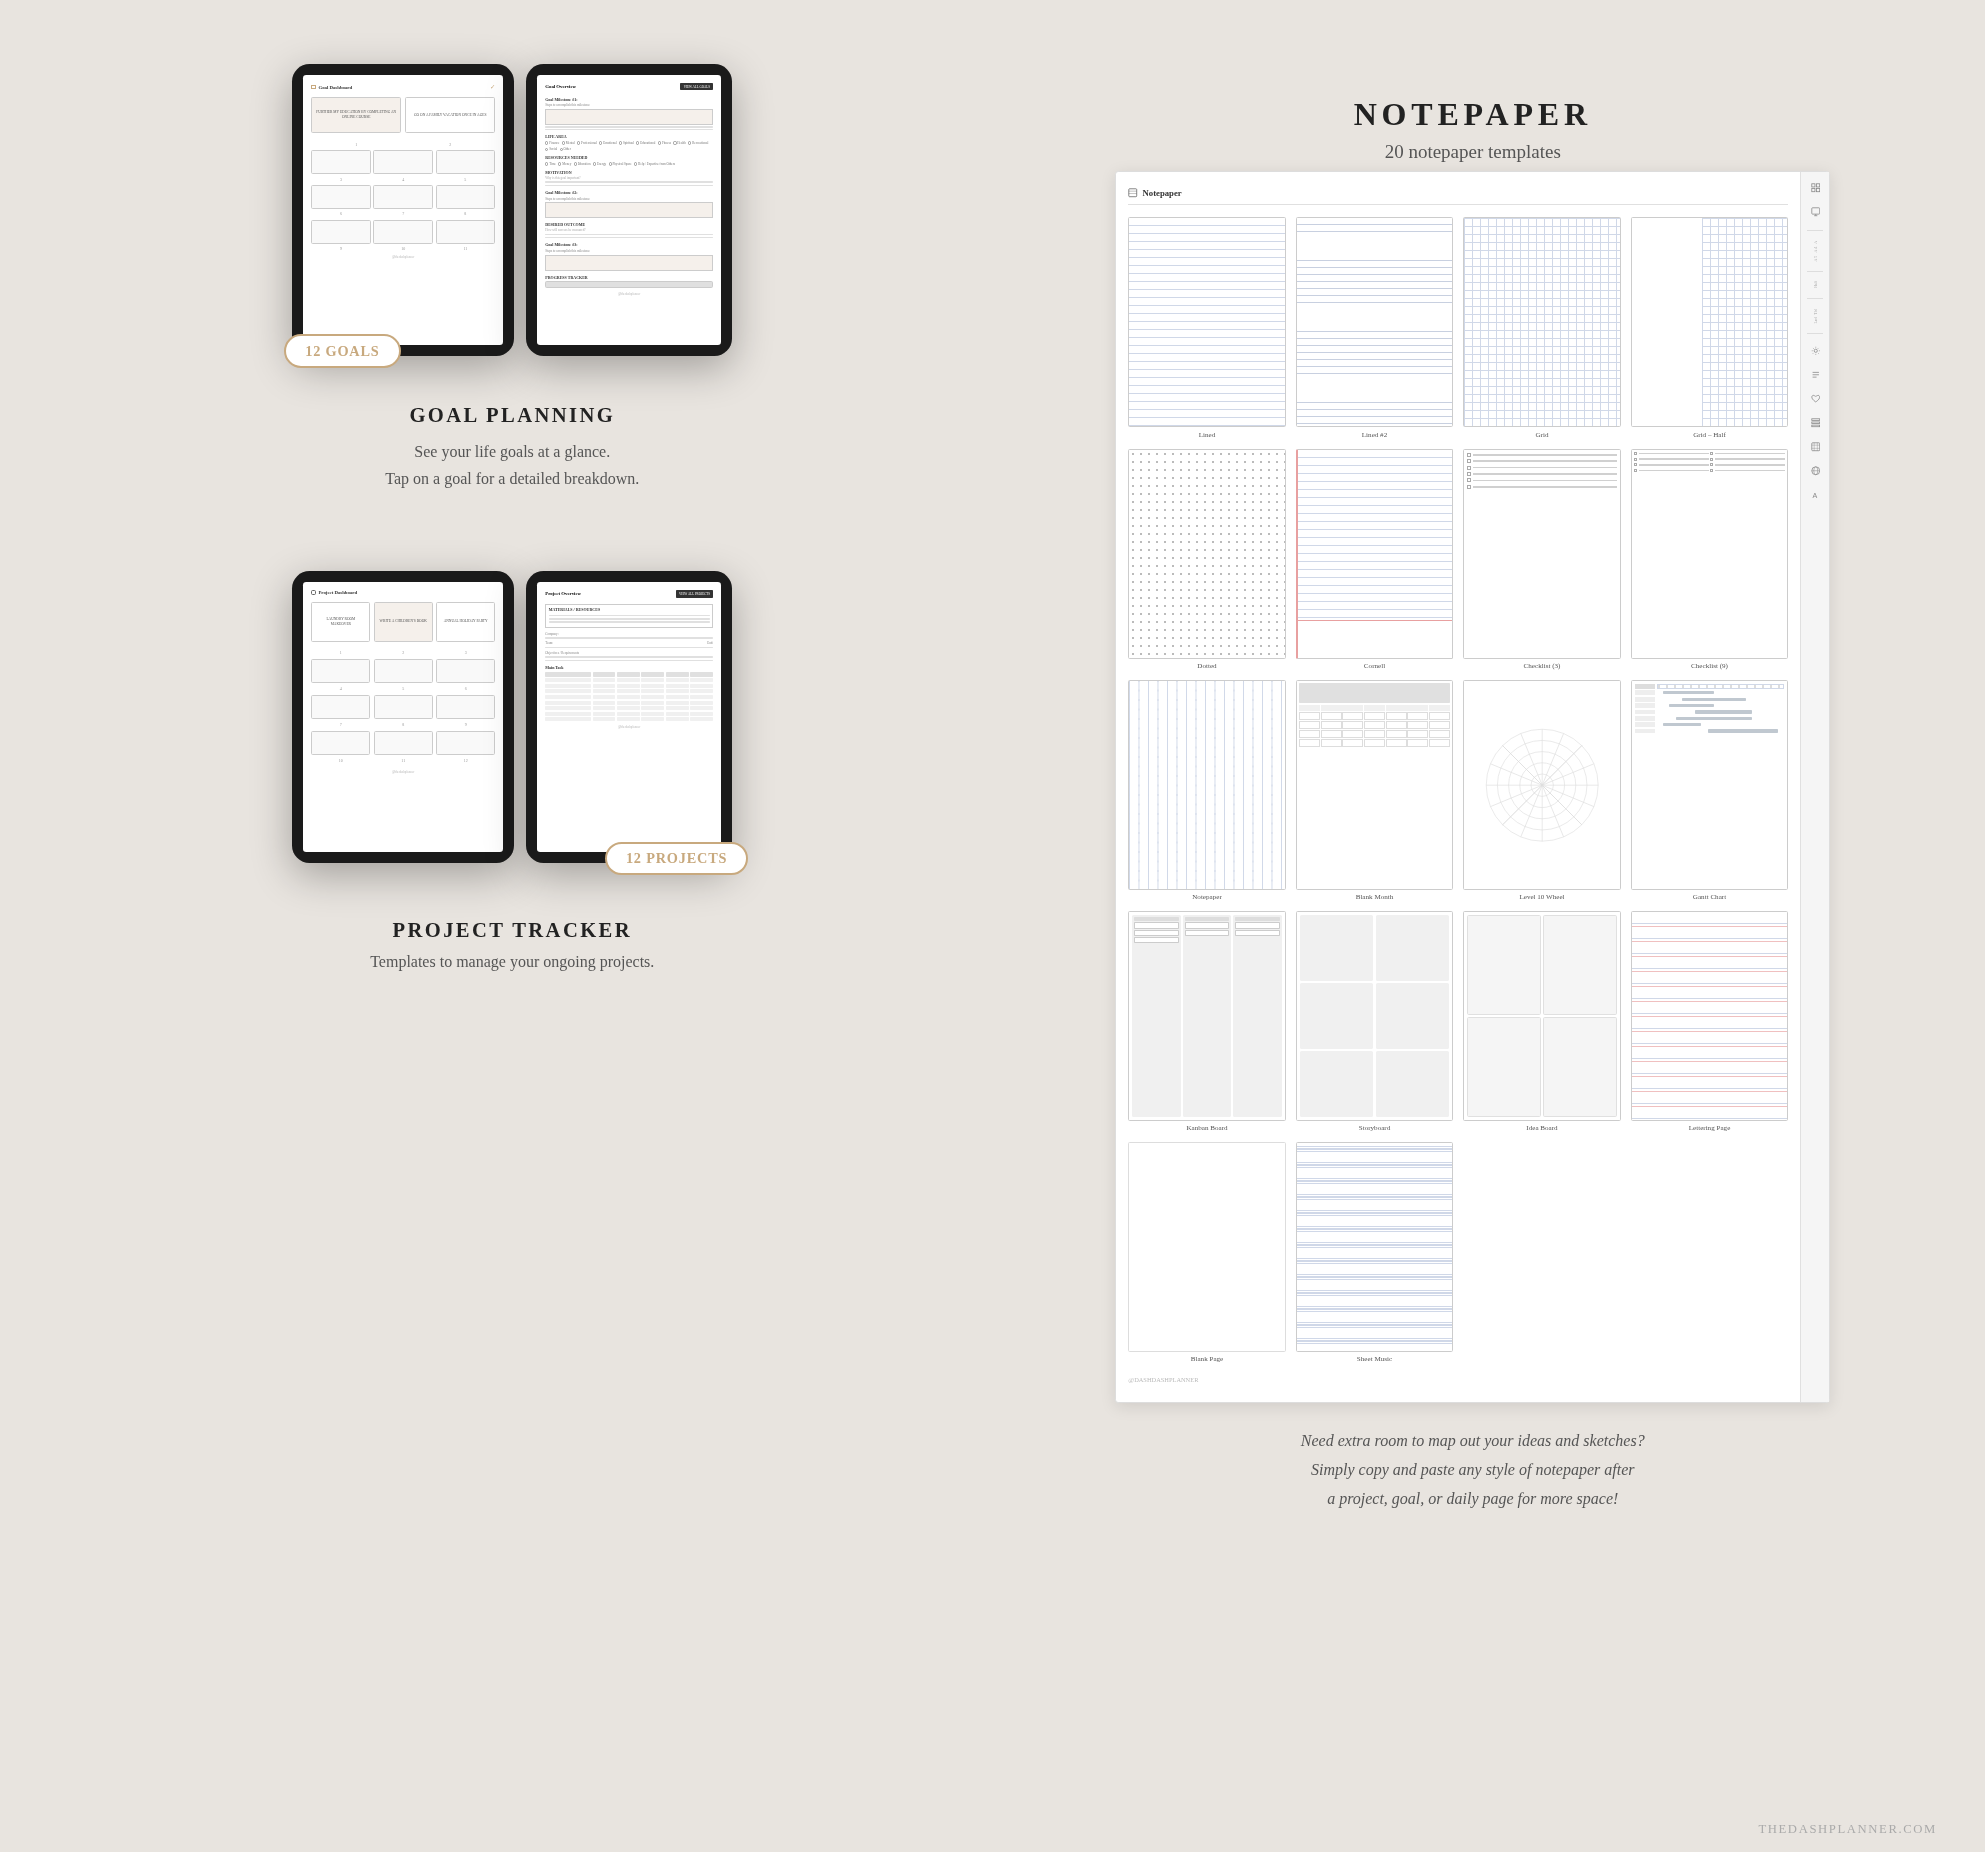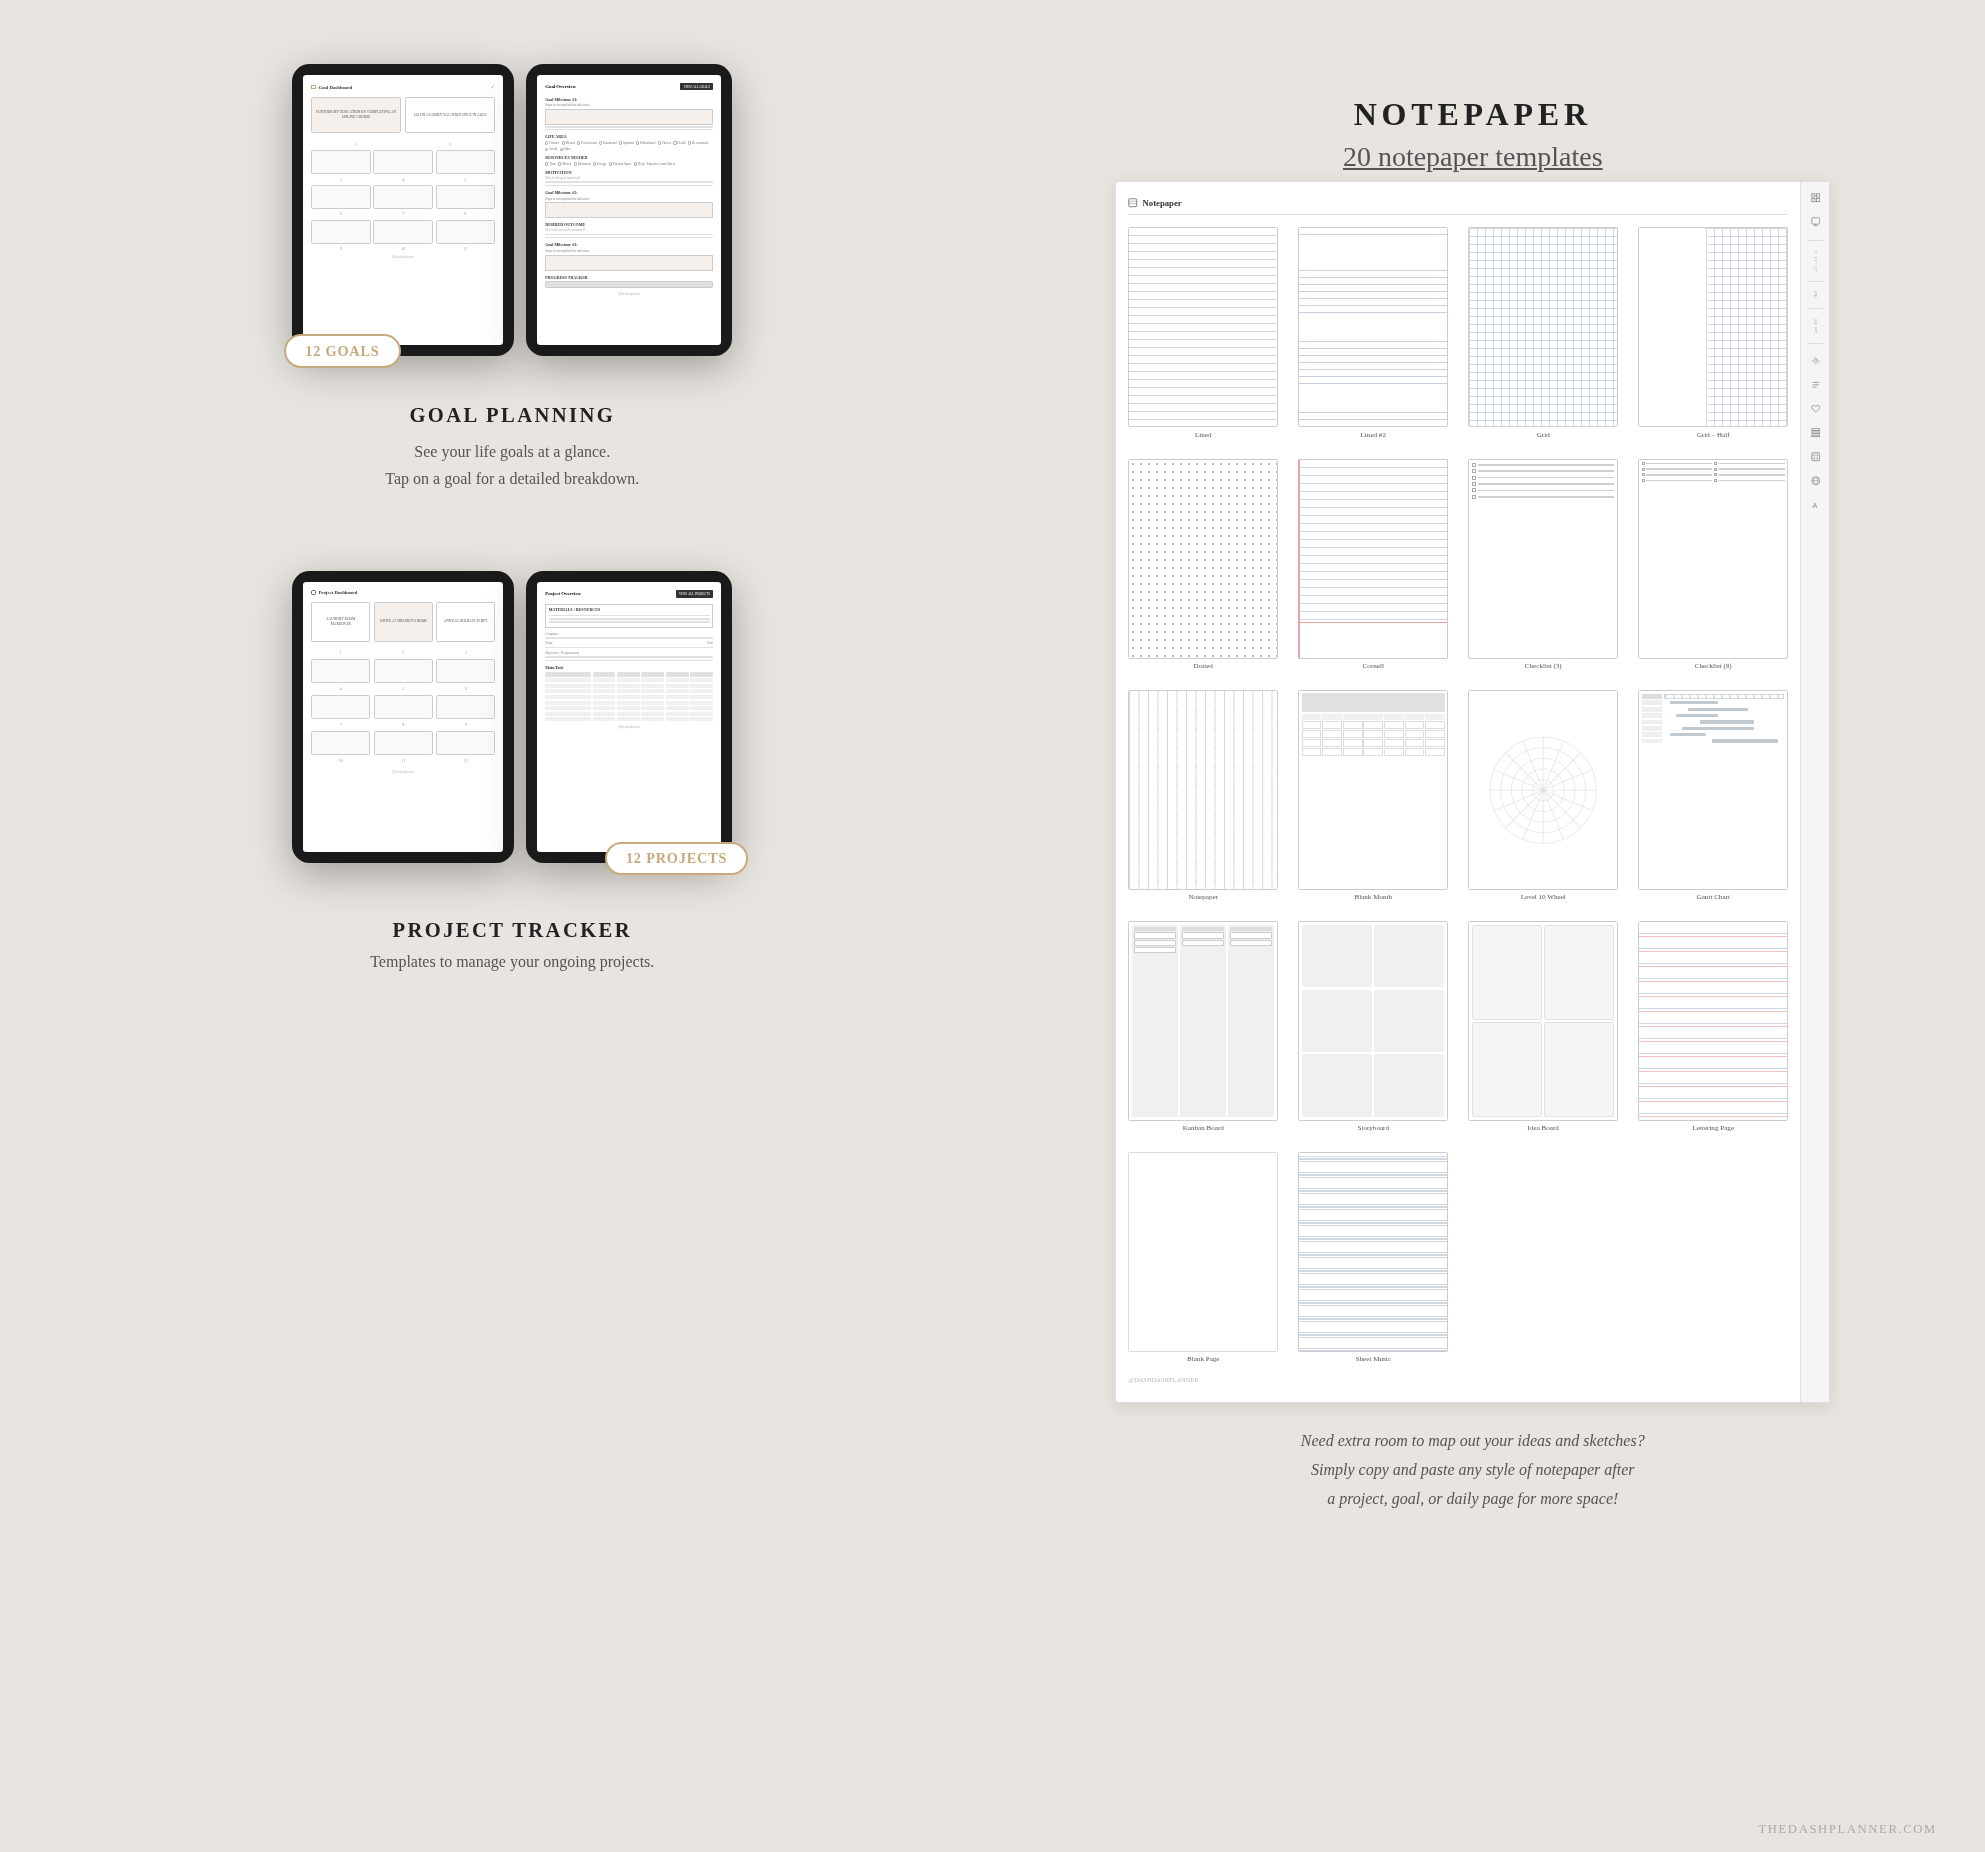--- a/index.html
+++ b/index.html
@@ -105,21 +105,21 @@
       display: flex;
       align-items: center;
       margin-bottom: 12px;
       border-bottom: 0.8px solid #e0e0e0;
       padding-bottom: 6.4px;
     }
 
     .notepaper-grid {
       display: grid;
       grid-template-columns: repeat(4, 1fr);
-      gap: 20px;
+      gap: 10px;
     }
 
     .np-item {
       display: flex;
       flex-direction: column;
       align-items: center;
     }
 
     .np-thumb {
       width: 100%;
@@ -593,21 +593,21 @@
       <h2 style="font-size: 20.6px; font-weight: bold; letter-spacing: 2.4px; color: #222; margin-bottom: 11px;">PROJECT TRACKER</h2>
       <p style="font-size: 16px; color: #555;">Templates to manage your ongoing projects.</p>
     </div>
 
   </div>
 
   <div class="right-column">
 
     <div style="text-align: center; margin-top: 48px; margin-bottom: 8px;">
       <h1 style="font-size: 32px; font-weight: bold; letter-spacing: 4.8px; color: #222; margin-bottom: 8px;">NOTEPAPER</h1>
-      <p style="font-size: 28px; color: #555; text-decoration: underline;">20 notepaper templates</p>
+      <p style="font-size: 19px; color: #555;">20 notepaper templates</p>
     </div>
 
     <div class="notepaper-viewer">
 
       <div class="notepaper-main">
 
         <div class="notepaper-toolbar-top">
           <div style="display: flex; align-items: center; gap: 4.8px;">
             <svg width="9.5" height="9.5" viewBox="0 0 12 12">
               <rect x="1" y="1" width="10" height="10" rx="1" fill="none" stroke="#666" stroke-width="1"></rect>

